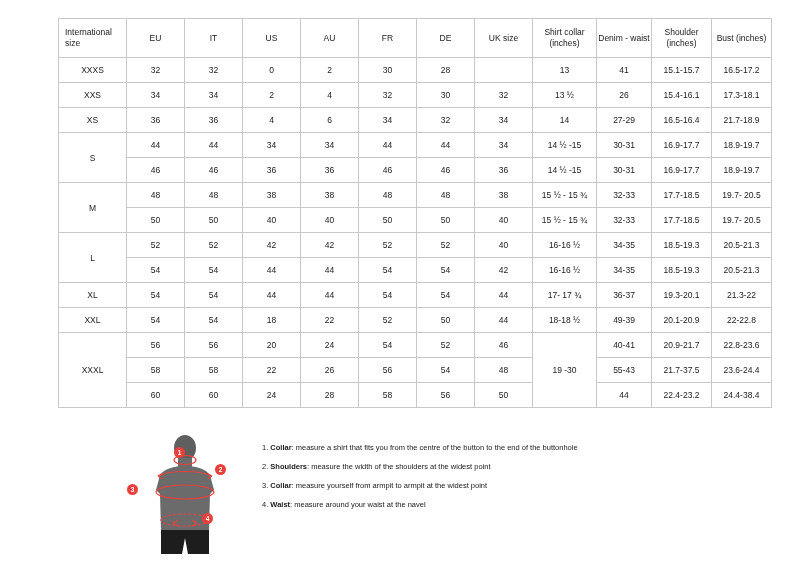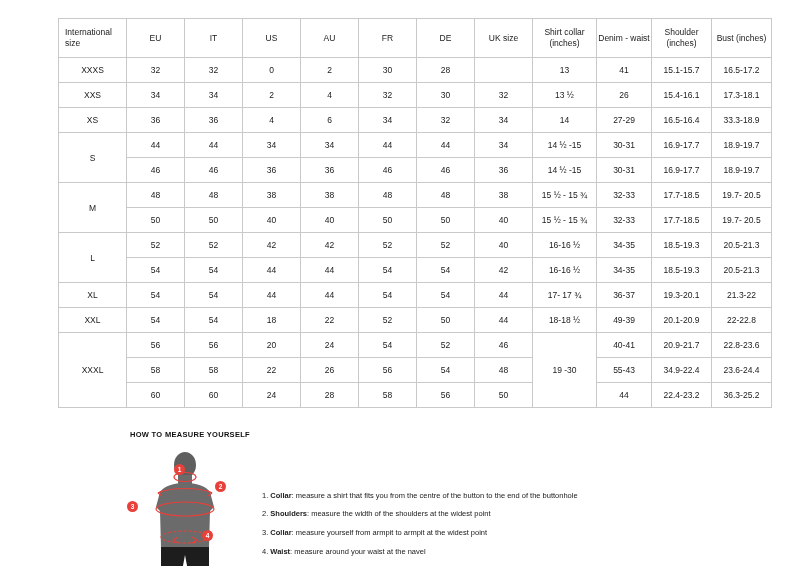--- a/index.html
+++ b/index.html
@@ -66,21 +66,21 @@
   }
   .measure-title {
     font-size: 7.5px;
     font-weight: bold;
     letter-spacing: 0.3px;
     margin-bottom: 8px;
     color: #111;
   }
   .measure-body {
     display: flex;
-    align-items: flex-end;
+    align-items: flex-start;
   }
   .figure-wrap {
     position: relative;
     width: 110px;
     height: 120px;
     flex: 0 0 110px;
   }
   .steps {
     margin-left: 22px;
     padding-top: 14px;
@@ -182,21 +182,21 @@
           <td>36</td>
           <td>36</td>
           <td>4</td>
           <td>6</td>
           <td>34</td>
           <td>32</td>
           <td>34</td>
           <td>14</td>
           <td>27-29</td>
           <td>16.5-16.4</td>
-          <td>33.3-18.9</td>
+          <td>21.7-18.9</td>
         </tr>
         <tr>
           <td class="sz" rowspan="2">S</td>
           <td>44</td>
           <td>44</td>
           <td>34</td>
           <td>34</td>
           <td>44</td>
           <td>44</td>
           <td>34</td>
@@ -316,40 +316,39 @@
         </tr>
         <tr>
           <td>58</td>
           <td>58</td>
           <td>22</td>
           <td>26</td>
           <td>56</td>
           <td>54</td>
           <td>48</td>
           <td>55-43</td>
-          <td>34.9-22.4</td>
+          <td>21.7-37.5</td>
           <td>23.6-24.4</td>
         </tr>
         <tr>
           <td>60</td>
           <td>60</td>
           <td>24</td>
           <td>28</td>
           <td>58</td>
           <td>56</td>
           <td>50</td>
           <td>44</td>
           <td>22.4-23.2</td>
-          <td>36.3-25.2</td>
+          <td>24.4-38.4</td>
         </tr>
       </tbody>
   </table>
 
   <div class="measure-section">
-    <div class="measure-title">HOW TO MEASURE YOURSELF</div>
     <div class="measure-body">
       <div class="figure-wrap">
         <svg class="fig-svg" width="110" height="125" viewBox="0 0 110 125">
 
           <ellipse cx="55" cy="18" rx="11" ry="13" fill="#5f5f5f"></ellipse>
 
           <path d="M48 28 L48 38 L62 38 L62 28 Z" fill="#6b6b6b"></path>
 
           <path d="M30 45 C34 39 44 36 55 36 C66 36 76 39 80 45 L84 60 L80 64 L79 100 L31 100 L30 64 L26 60 Z" fill="#6b6b6b"></path>
 

